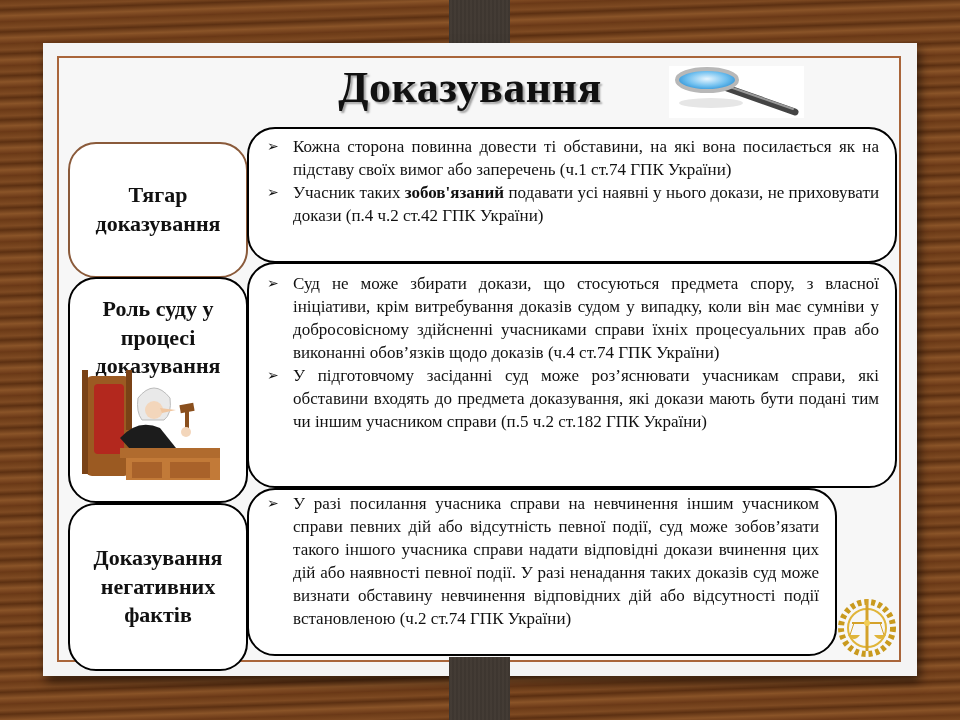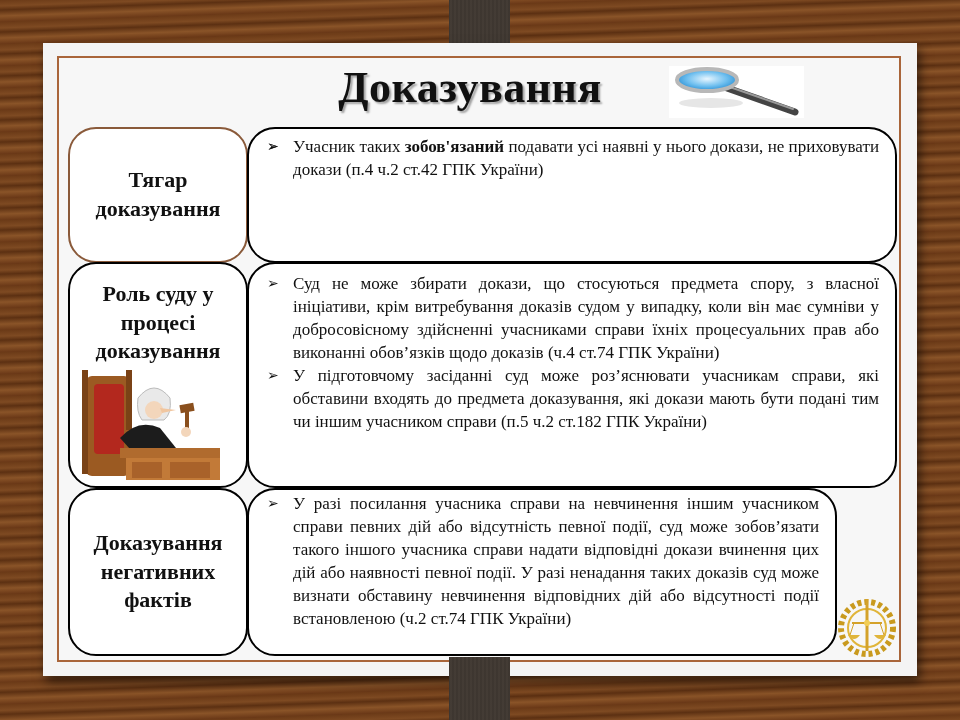--- a/index.html
+++ b/index.html
@@ -24,21 +24,21 @@
   .strap.bottom { top:657px; height:63px; }
   .title {
     position:absolute; left:330px; top:62px; width:280px; text-align:center;
     font-size:44px; font-weight:bold; color:#111; letter-spacing:0.5px;
     text-shadow: 2px 2px 2px rgba(0,0,0,0.35);
   }
   .magnifier { position:absolute; left:669px; top:66px; width:135px; height:52px; background:#fff; }
   .row-label {
     position:absolute; background:#fff; border:2px solid #000; border-radius:28px;
     box-sizing:border-box; display:flex; align-items:center; justify-content:center;
-    text-align:center; font-weight:bold; font-size:22px; color:#111; line-height:1.3;
+    text-align:center; font-weight:bold; font-size:22px; color:#111; line-height:1.3;margin-top:15px;
   }
   .row-label.first { border-color:#8a5a3a; }
   .row-body {
     position:absolute; background:#fff; border:2px solid #000; border-radius:28px;
     box-sizing:border-box; font-size:17px; color:#111; line-height:23px;
     padding:6px 16px 4px 18px;
   }
   .row-body ul { list-style:none; margin:0; padding:0; }
   .row-body li { position:relative; padding-left:26px; text-align:justify; text-align-last:left; }
   .row-body li .bullet { position:absolute; left:0; top:0; font-size:14px; }
@@ -73,20 +73,21 @@
 </div>
 
 <div class="row-label first" style="left:68px; top:127px; width:180px; height:136px;">
   <span class="label-text">Тягар
 доказування</span>
 </div>
 <div class="row-body" style="left:247px; top:127px; width:650px; height:136px;">
   <ul>
     <li>
       <span class="bullet">➢</span>
+      <span>Кожна сторона повинна довести ті обставини, на які вона посилається як на підставу своїх вимог або заперечень (ч.1 ст.74 ГПК України)</span>
     </li>
     <li>
       <span class="bullet">➢</span>
       <span>Учасник таких </span><b>зобов'язаний</b><span> подавати усі наявні у нього докази, не приховувати докази (п.4 ч.2 ст.42 ГПК України)</span>
     </li>
   </ul>
 </div>
 
 <div class="row-label" style="left:68px; top:262px; width:180px; height:226px; align-items:flex-start; padding-top:16px;">
   <span class="label-text">Роль суду у

